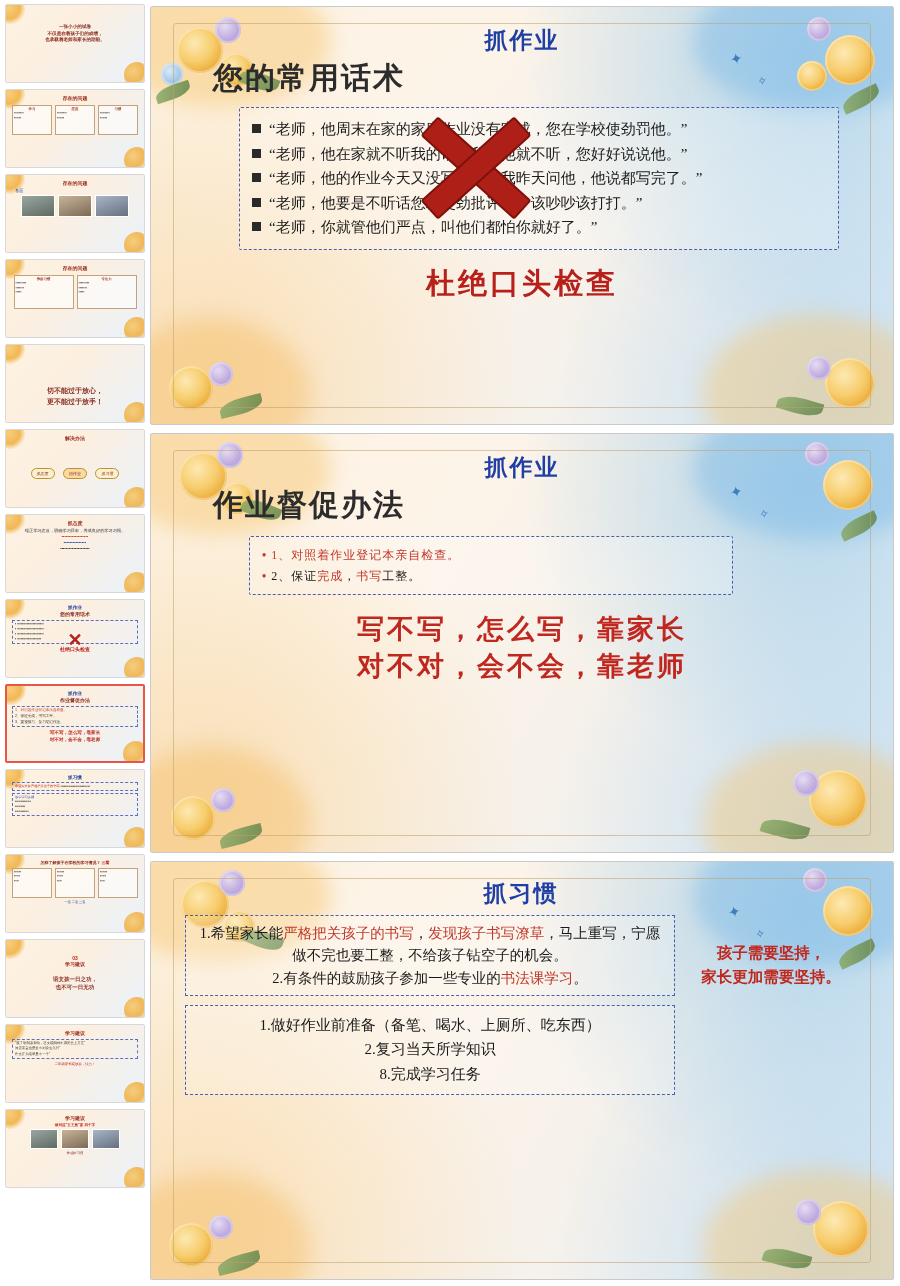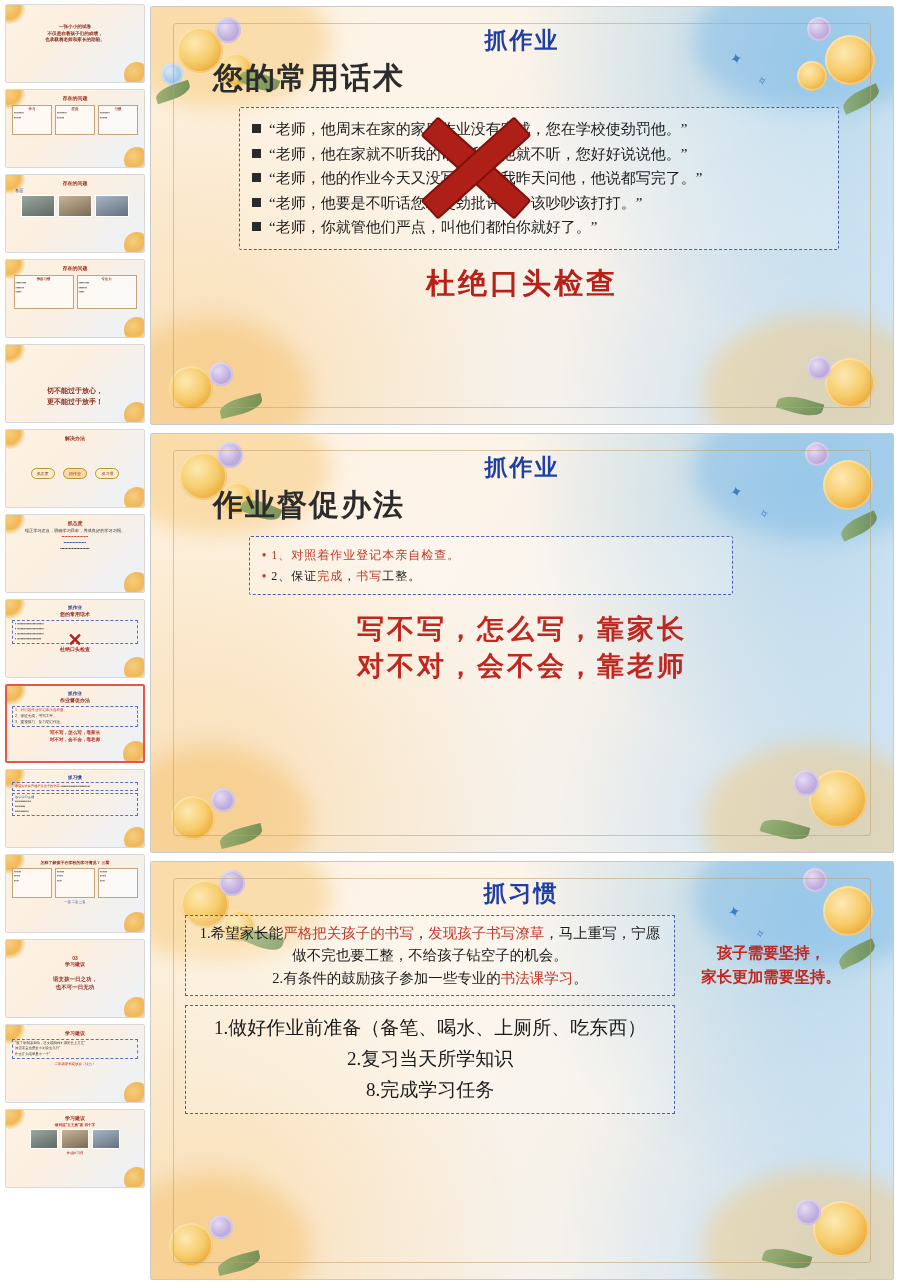--- a/index.html
+++ b/index.html
@@ -348,21 +348,21 @@
     background: rgba(255,255,255,0.2);
     font-family: "Liberation Serif", serif;
   }
   .s3-steps-title {
     color: #1f3fa4;
     font-weight: bold;
     font-size: 15.5px;
     margin-bottom: 3px;
   }
   .s3-step {
-    font-size: 19px;
+    font-size: 15px;
     color: #1a1a1a;
     line-height: 1.62;
   }
   .s3-note {
     font-size: 15.5px;
     color: #1a1a1a;
     font-family: "Liberation Serif", serif;
     line-height: 1.6;
     text-align: justify;
   }

